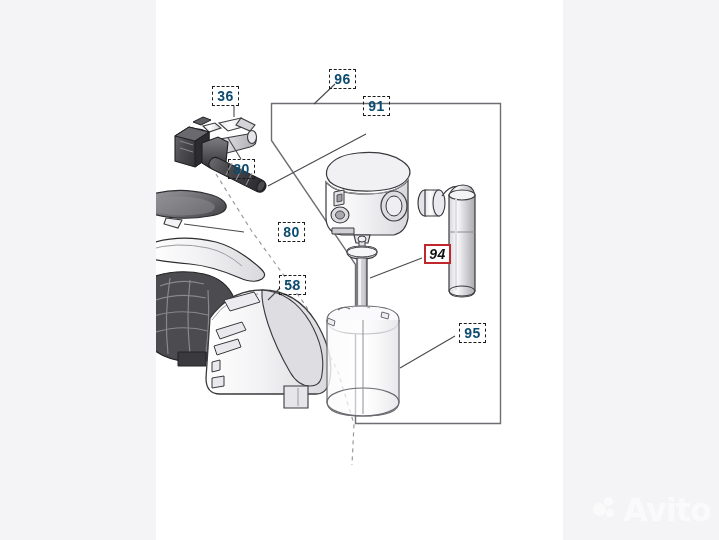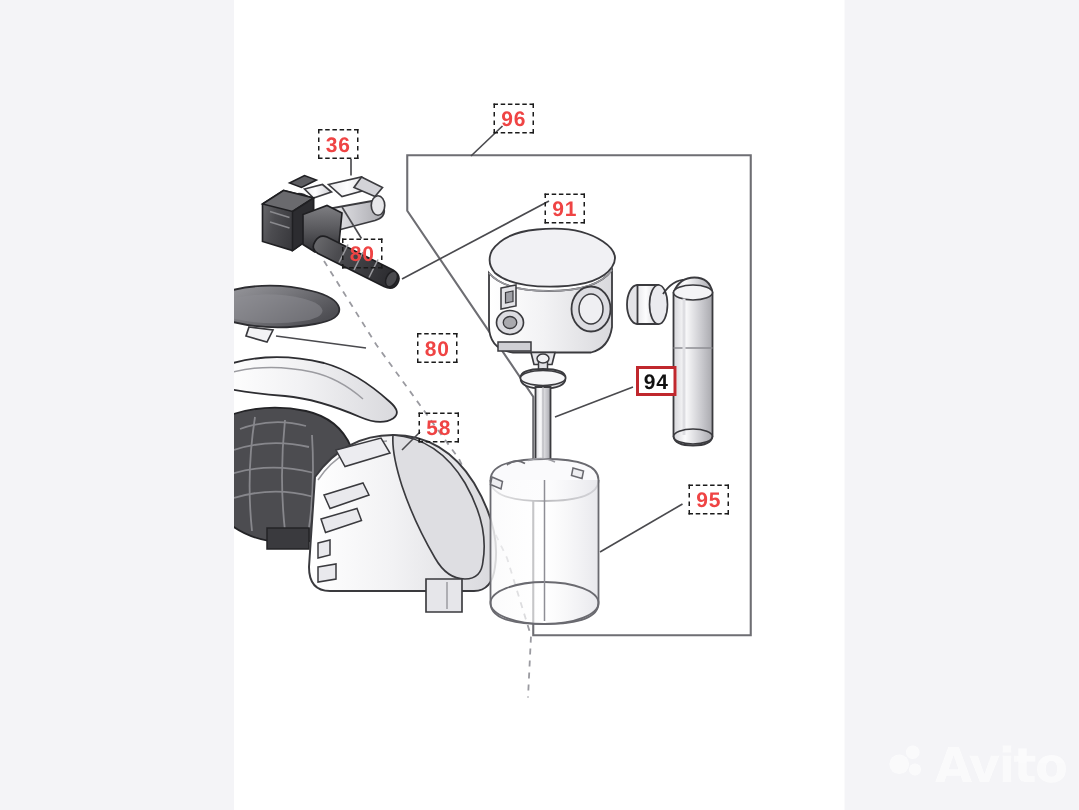--- a/index.html
+++ b/index.html
@@ -27,38 +27,39 @@
     position: absolute;
     left: 0; top: 0;
     width: 407px;
     height: 540px;
   }
   
   .callout {
     position: absolute;
     border: 1.6px dashed #1b1b1b;
     background: transparent;
-    color: #ef4444;
+    color: #0c4a6e;
     font-family: "Liberation Sans", sans-serif;
     font-size: 14px;
     font-weight: 700;
     letter-spacing: 0.5px;
     line-height: 1;
     display: flex;
     align-items: center;
     justify-content: center;
     width: 27px;
     height: 20px;
     box-sizing: border-box;
     user-select: none;
   }
   .callout.highlight {
     border: 2px solid #c0272d;
     background: #ffffff;
     color: #111111;
+    font-style: italic;
   }
   
   #watermark {
     position: absolute;
     right: 8px;
     bottom: 14px;
     display: flex;
     align-items: center;
     gap: 4px;
     opacity: 0.62;
@@ -293,21 +294,21 @@
     </div>
 
     <div class="callout" style="left:72px; top:159px;">
       <span>80</span>
     </div>
 
     <div class="callout" style="left:173px; top:69px;">
       <span>96</span>
     </div>
 
-    <div class="callout" style="left:207px; top:129px;">
+    <div class="callout" style="left:207px; top:96px;">
       <span>91</span>
     </div>
 
     <div class="callout" style="left:90px; top:222px;margin-left:32px;">
       <span>80</span>
     </div>
 
     <div class="callout" style="left:123px; top:275px;">
       <span>58</span>
     </div>

